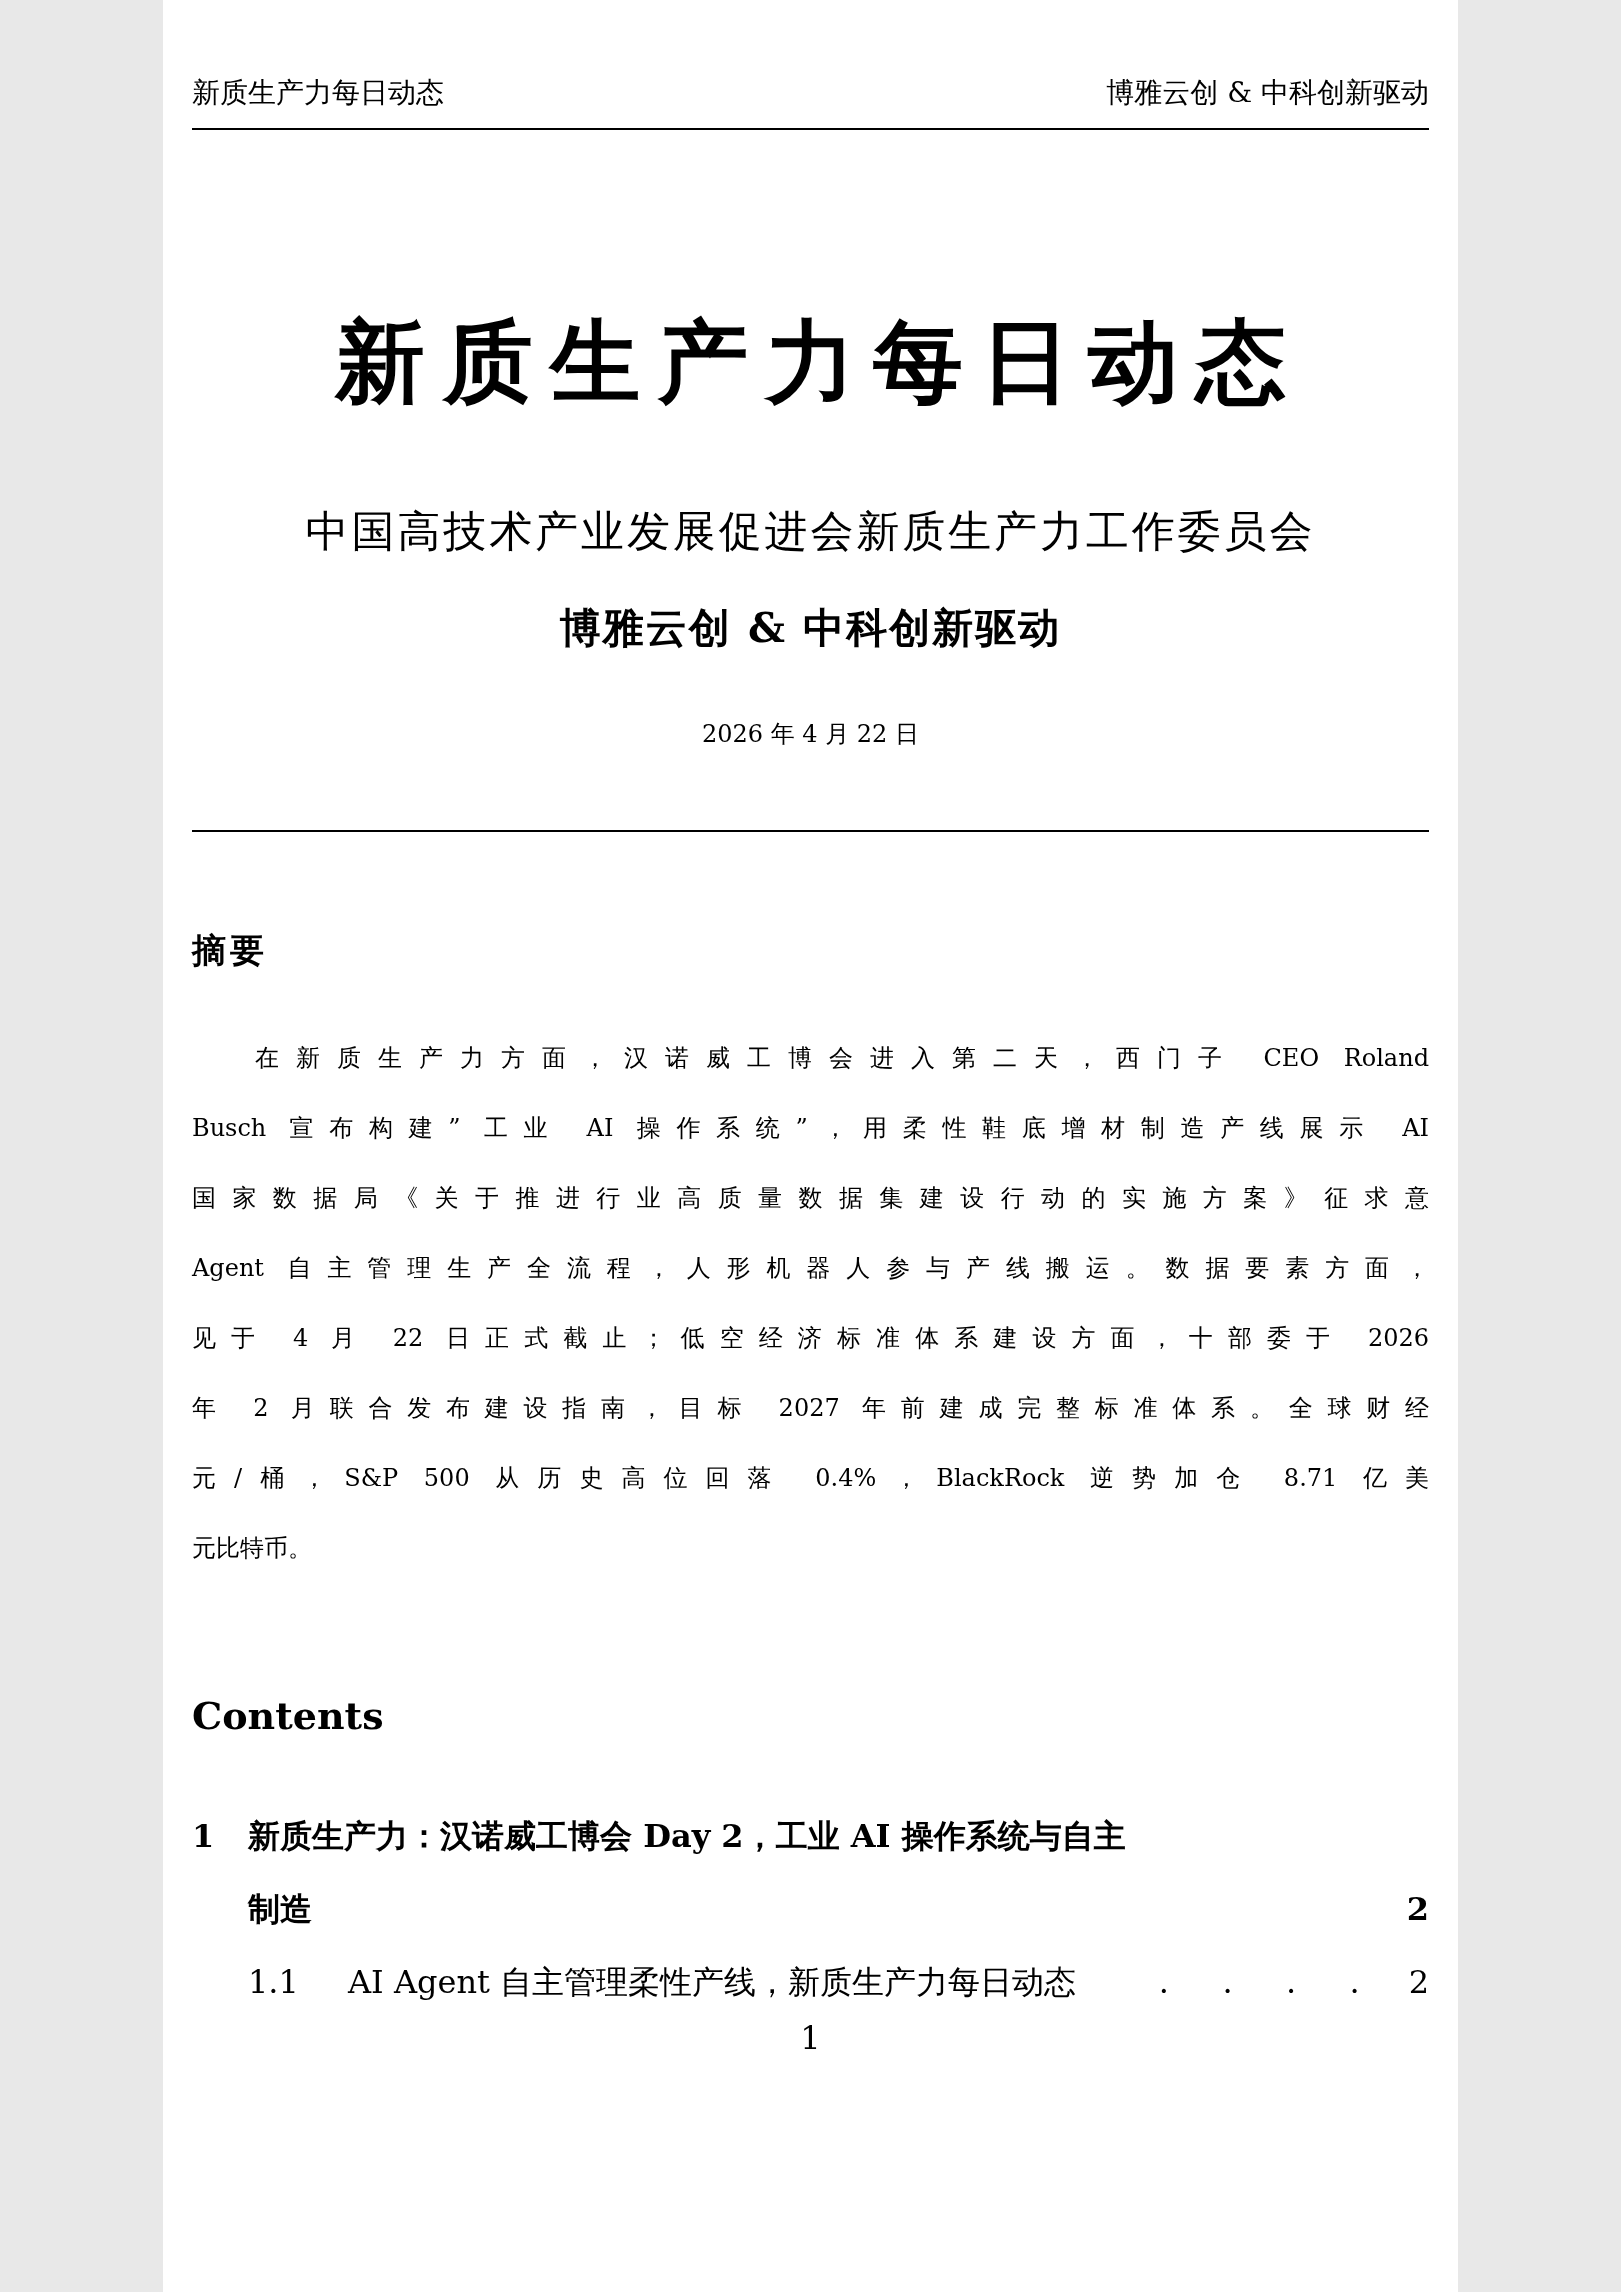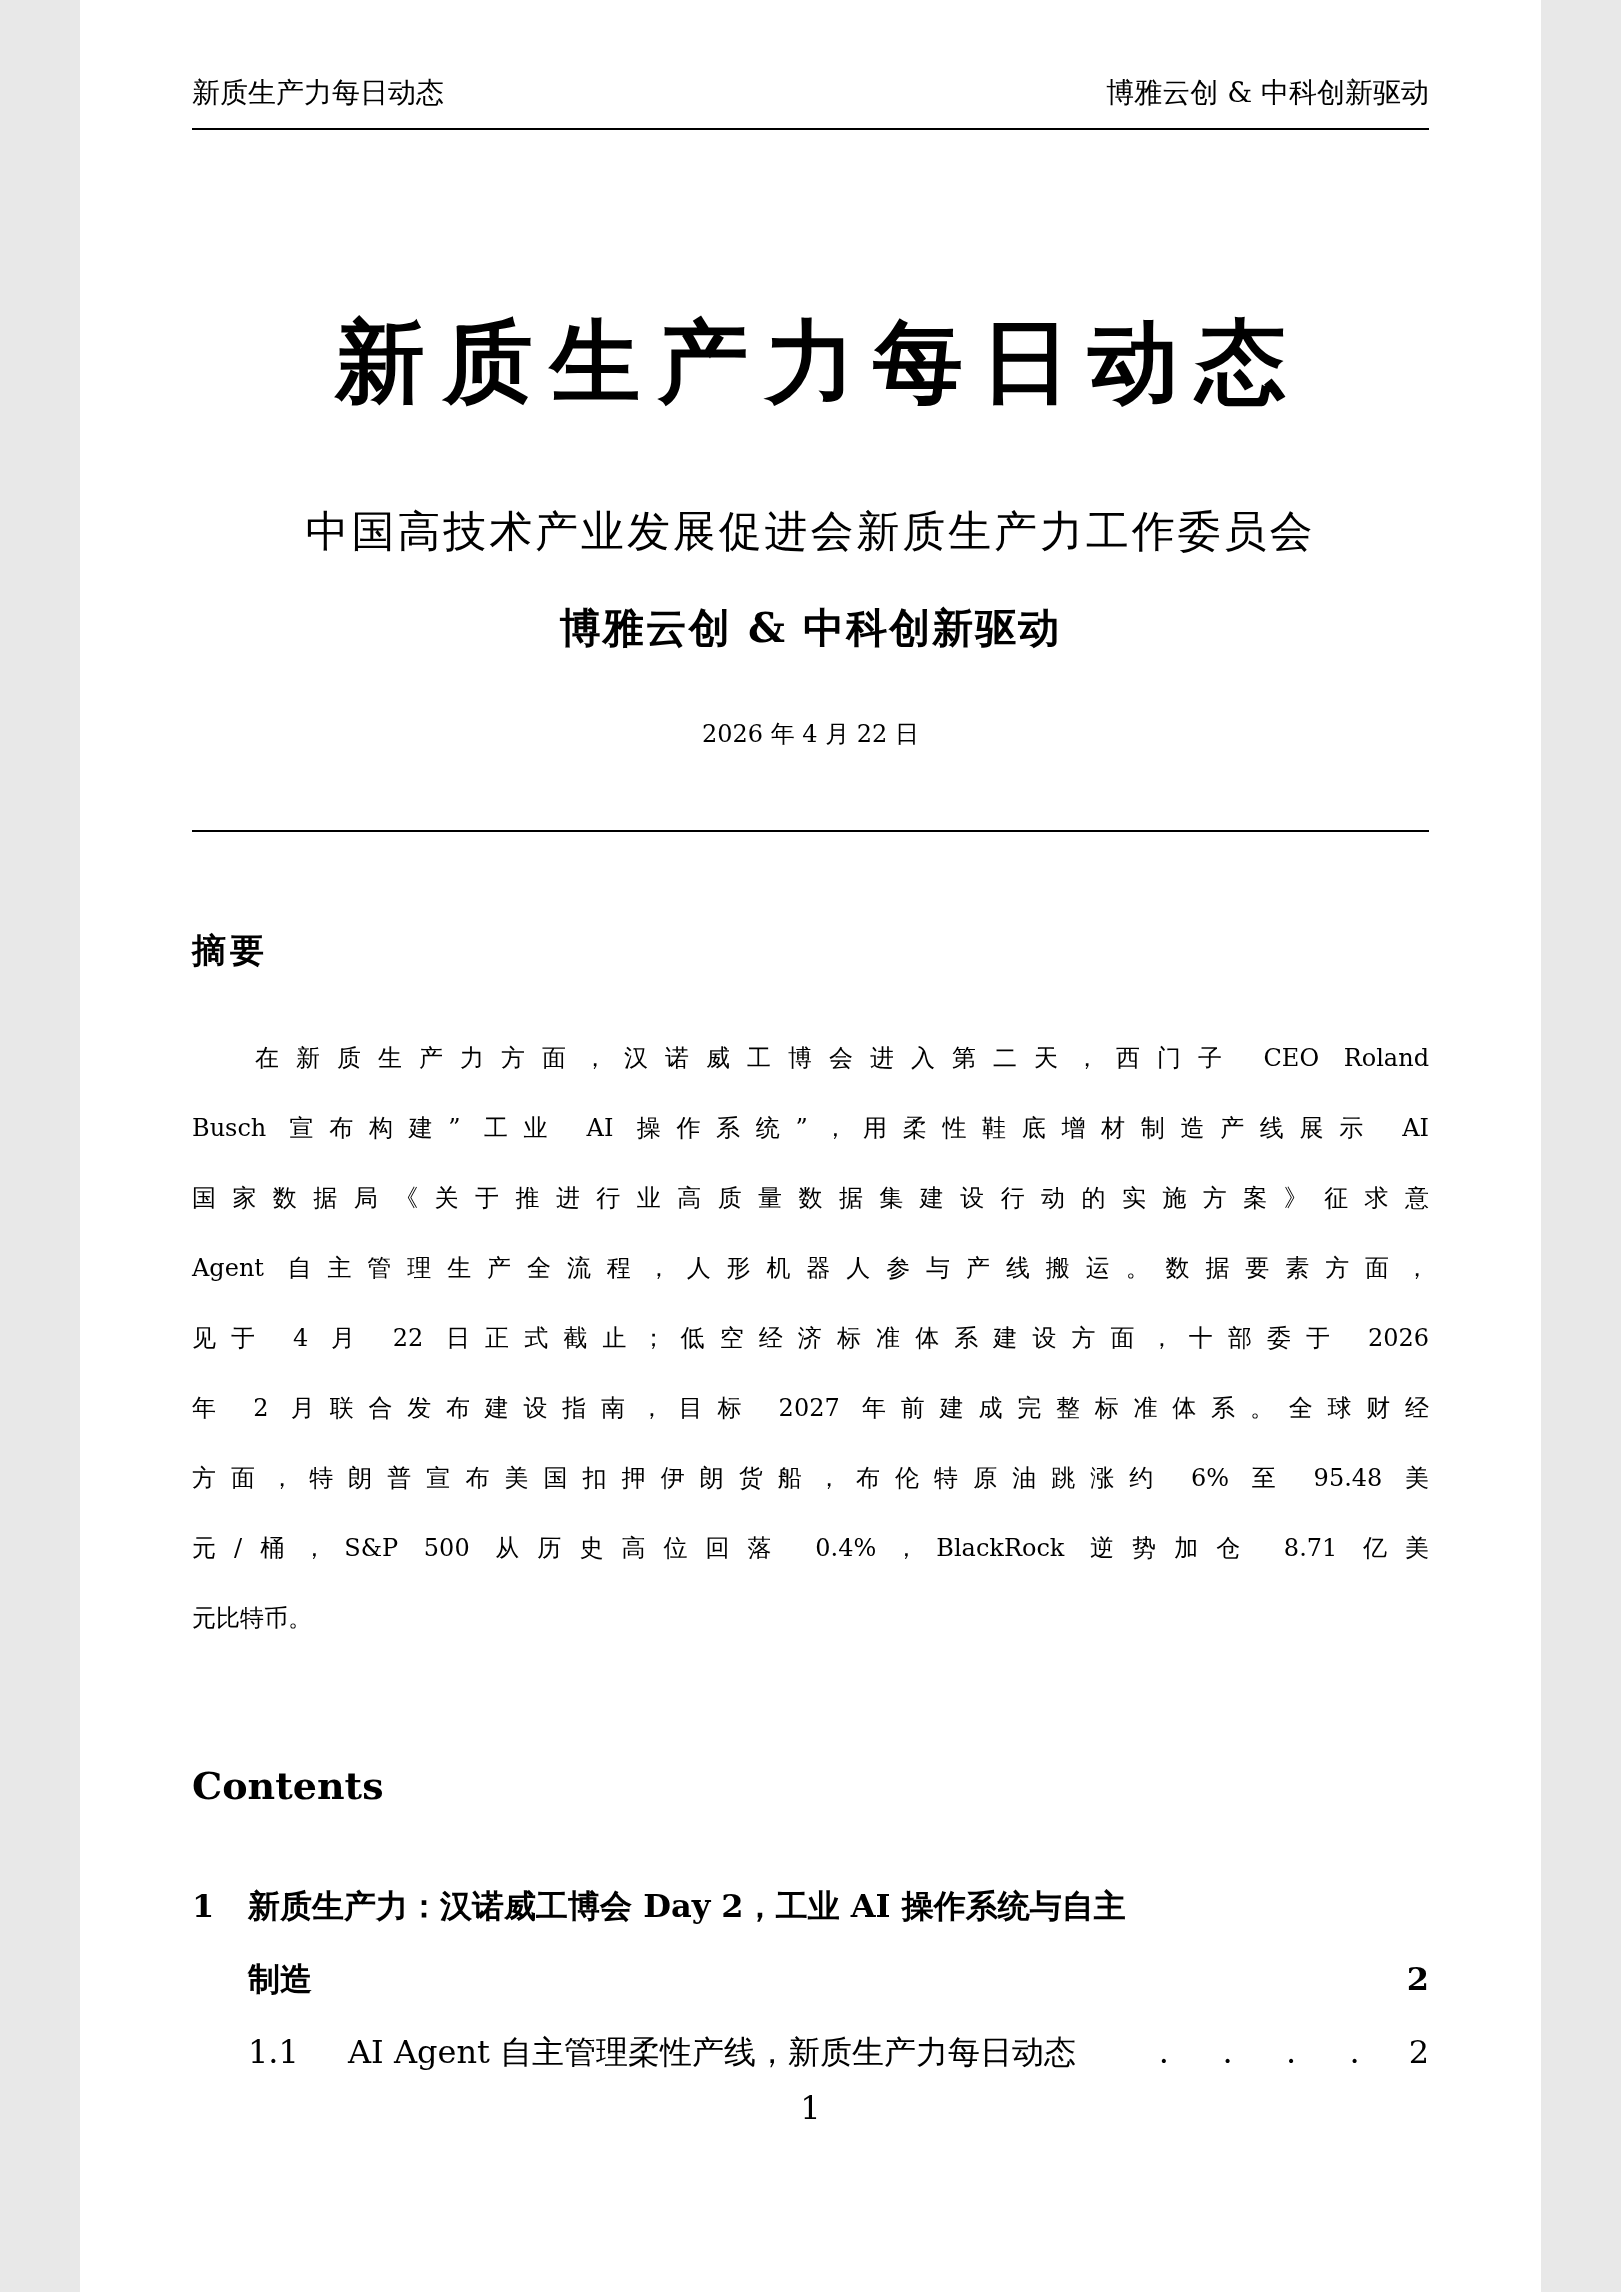--- a/index.html
+++ b/index.html
@@ -1,18 +1,18 @@
 <!DOCTYPE html>
 <html lang="zh"><head>
 <meta charset="utf-8">
 <style>
   html, body { margin: 0; padding: 0; background: #e8e8e8; }
   .page {
     position: relative;
-    width: 1461px;
+    width: 1295px;
     height: 2293px;
     margin: 0 auto;
     background: #ffffff;
     color: #000000;
     font-family: "DejaVu Serif", "Liberation Serif", serif;
     overflow: hidden;
   }
   .content { width: 1237px; margin: 0 auto; }
 
   
@@ -124,21 +124,20 @@
 
     <div class="abstract-heading">摘要</div>
 
     <div class="abstract">
       <div class="abs-line indent">在新质生产力方面，汉诺威工博会进入第二天，西门子 CEO Roland</div>
       <div class="abs-line">Busch 宣布构建” 工业 AI 操作系统”，用柔性鞋底增材制造产线展示 AI</div>
       <div class="abs-line">国家数据局《关于推进行业高质量数据集建设行动的实施方案》征求意</div>
       <div class="abs-line">Agent 自主管理生产全流程，人形机器人参与产线搬运。数据要素方面，</div>
       <div class="abs-line">见于 4 月 22 日正式截止；低空经济标准体系建设方面，十部委于 2026</div>
       <div class="abs-line">年 2 月联合发布建设指南，目标 2027 年前建成完整标准体系。全球财经</div>
-      <div class="abs-line">方面，特朗普宣布美国扣押伊朗货船，布伦特原油跳涨约 6% 至 95.48 美</div>
       <div class="abs-line">元/桶，S&amp;P 500 从历史高位回落 0.4%，BlackRock 逆势加仓 8.71 亿美</div>
       <div class="abs-line last">元比特币。</div>
     </div>
 
     <h2 class="contents-heading">Contents</h2>
 
     <div class="toc">
 
       <div class="toc-entry section">
         <span class="toc-num">1</span>

